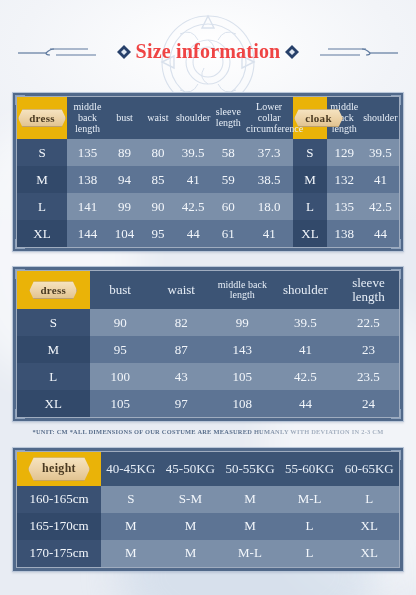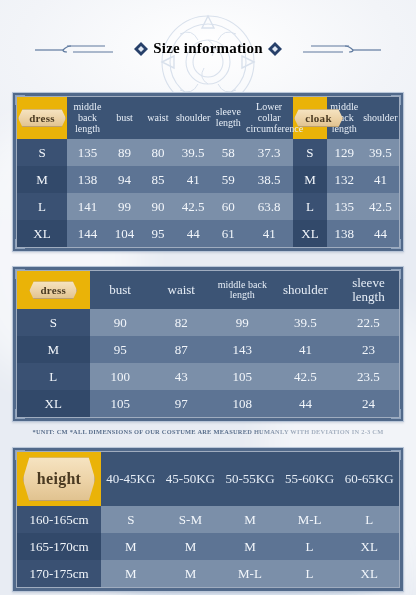--- a/index.html
+++ b/index.html
@@ -21,21 +21,21 @@
   .title-wrap{position:relative;height:92px;}
   .mandala{
     position:absolute;left:50%;top:2px;transform:translateX(-50%);
     width:120px;height:120px;opacity:.30;
   }
   .title-row{
     position:absolute;left:0;right:0;top:40px;
     display:flex;align-items:center;justify-content:center;gap:5px;
   }
   .title-text{
-    font-size:15px;font-weight:700;color:#000000;letter-spacing:.2px;
+    font-size:20px;font-weight:700;color:#ef4444;letter-spacing:.2px;
     white-space:nowrap;
   }
   .orn{flex:0 0 auto;}
   .flourish{display:block;}
 
   
   .panel{
     position:relative;margin:0 12px;
     border:1px solid #b9c6d8;
     background:#51698a;
@@ -73,21 +73,21 @@
   
   .badge{
     display:inline-block;position:relative;
     background:linear-gradient(180deg,#f6e4c2 0%,#ecd2a6 55%,#e0c28f 100%);
     color:#4a3a22;font-size:11px;font-weight:700;
     padding:3px 11px;line-height:1.1;
     clip-path:polygon(9% 0,91% 0,100% 50%,91% 100%,9% 100%,0 50%);
     box-shadow:0 0 0 1px rgba(120,95,55,.35) inset;
     letter-spacing:.3px;
   }
-  .badge.wide{padding:13px 14px;font-size:16px;}
+  .badge.wide{padding:5px 14px;font-size:12px;}
 
   
   .wm{
     position:absolute;left:0;right:0;top:0;bottom:0;pointer-events:none;
     display:flex;align-items:center;justify-content:center;overflow:hidden;
   }
   .wm span{
     font-size:52px;font-weight:700;color:rgba(255,255,255,.13);
     letter-spacing:1px;white-space:nowrap;font-family:"Liberation Sans",sans-serif;
   }
@@ -228,21 +228,21 @@
           <td>132</td>
           <td>41</td>
         </tr>
         <tr class="odd">
           <td class="sizecell">L</td>
           <td>141</td>
           <td>99</td>
           <td>90</td>
           <td>42.5</td>
           <td>60</td>
-          <td>63.8</td>
+          <td>18.0</td>
           <td class="sizecell">L</td>
           <td>135</td>
           <td>42.5</td>
         </tr>
         <tr class="even">
           <td class="sizecell">XL</td>
           <td>144</td>
           <td>104</td>
           <td>95</td>
           <td>44</td>

